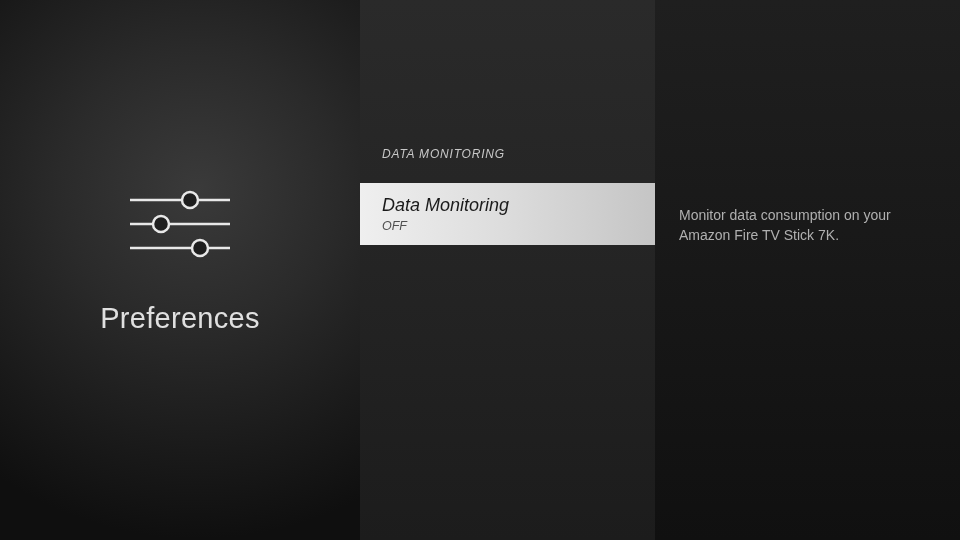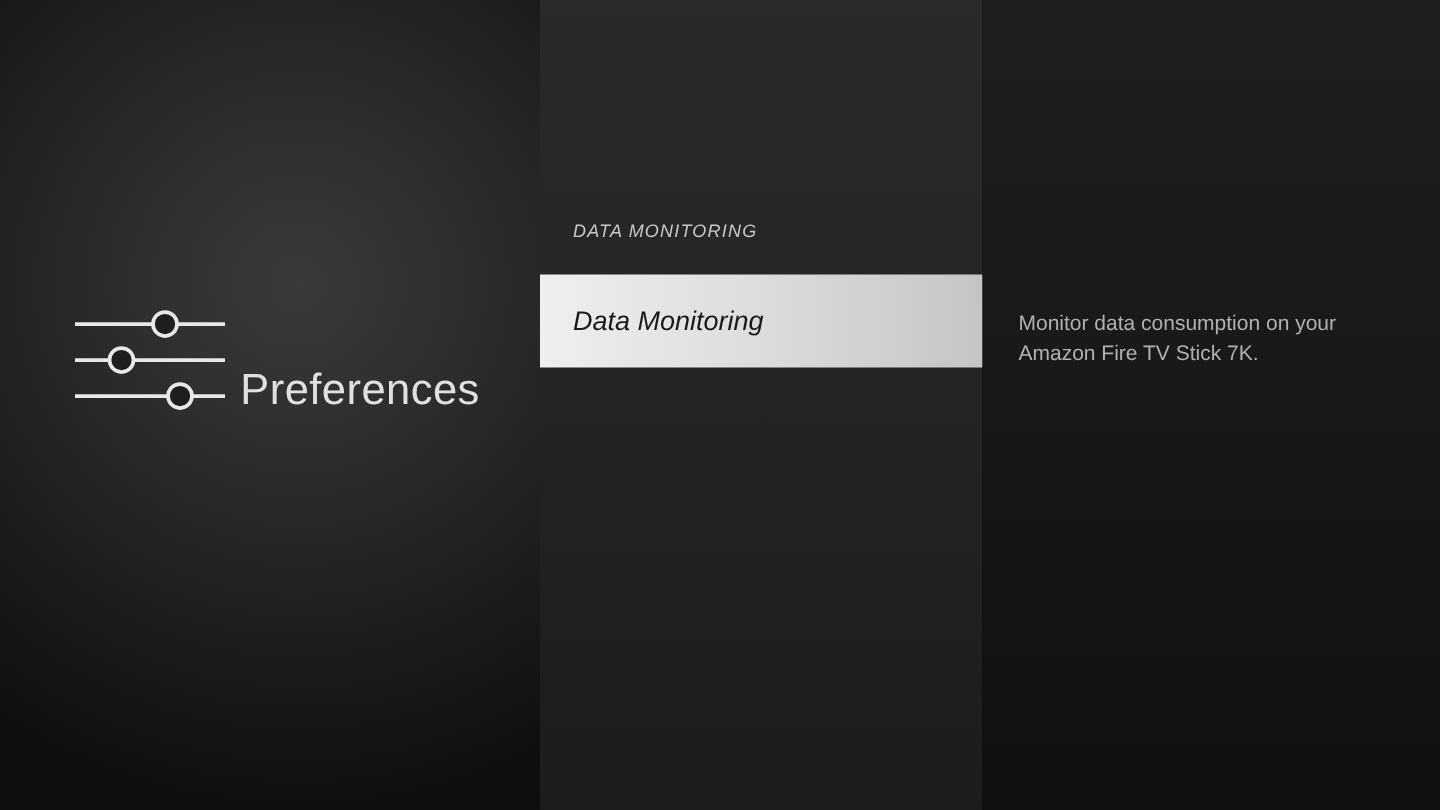--- a/index.html
+++ b/index.html
@@ -29,20 +29,21 @@
       background: radial-gradient(ellipse 350px 350px at 55% 35%, #3a3a3a 0%, #2a2a2a 40%, #1a1a1a 75%, #0f0f0f 100%);
       display: flex;
       flex-direction: column;
       justify-content: center;
       align-items: center;
       position: relative;
     }
     
     .left-content {
       display: flex;
+      flex-direction: column;
       align-items: center;
       margin-top: -20px;
     }
     
     .sliders-icon {
       margin-bottom: 36px;
     }
     
     .left-title {
       color: #e0e0e0;
@@ -130,20 +131,21 @@
         </svg>
       </div>
       <div class="left-title">Preferences</div>
     </div>
   </div>
 
   <div class="middle-panel">
     <div class="section-header">DATA MONITORING</div>
     <div class="option-row selected">
       <div class="option-title">Data Monitoring</div>
+      <div class="option-value">OFF</div>
     </div>
   </div>
 
   <div class="right-panel">
     <div class="description">Monitor data consumption on your Amazon Fire TV Stick 7K.</div>
   </div>
 
 </div>
 
 </body></html>

